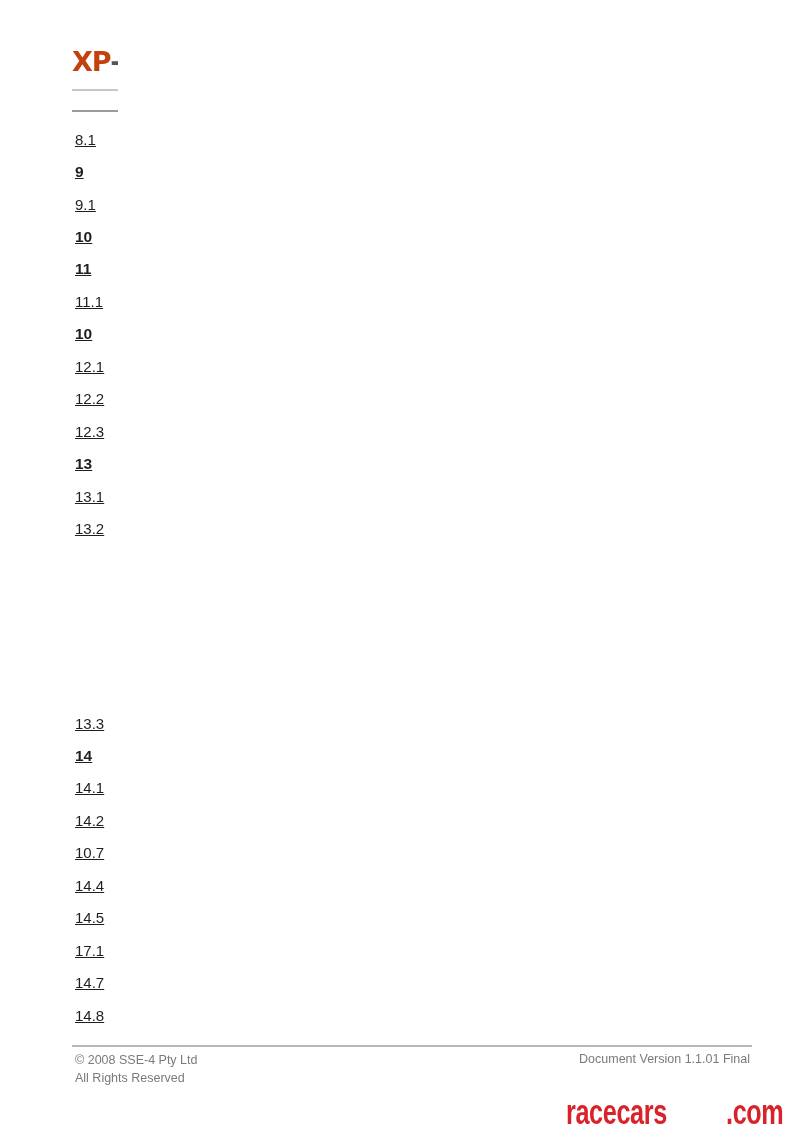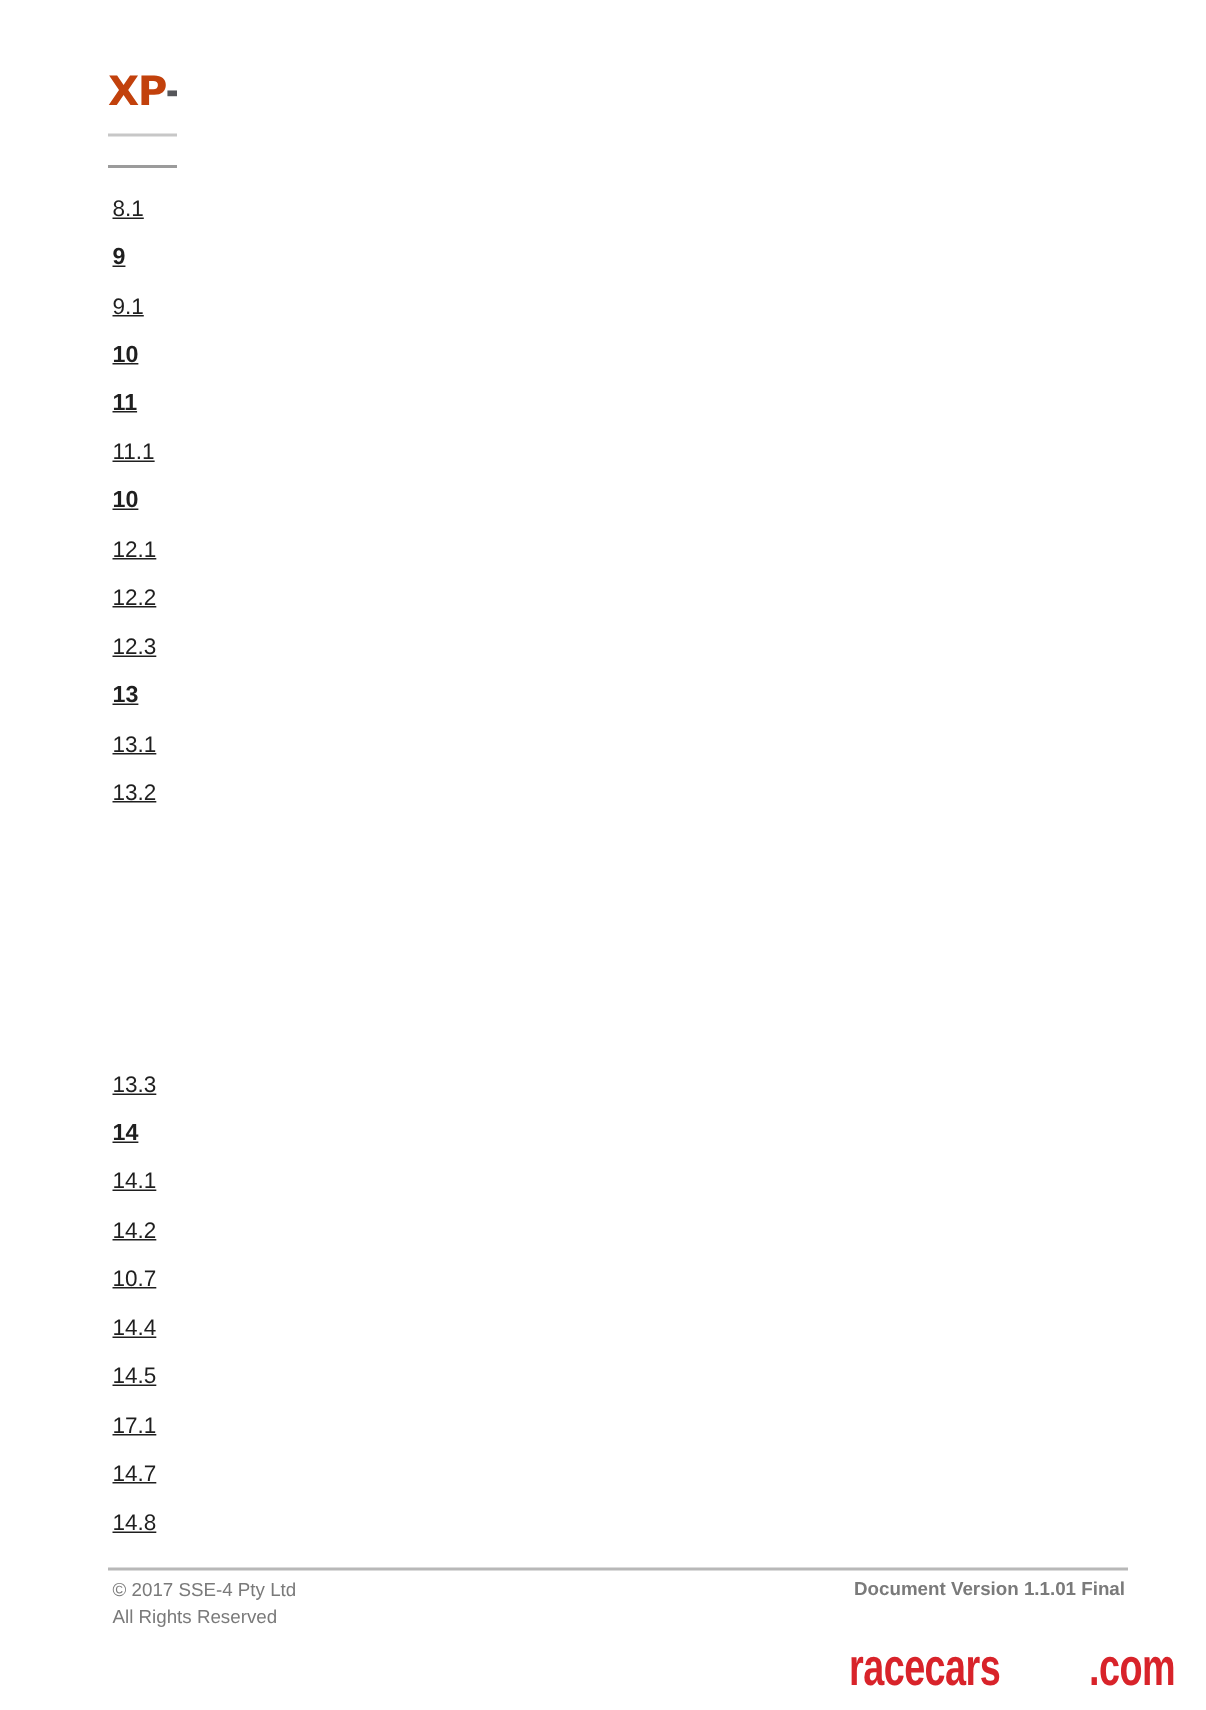--- a/index.html
+++ b/index.html
@@ -38,21 +38,21 @@
   .toc-row .num   { flex:none; width:43px;text-decoration:underline; }
   .toc-row .title { flex:1; white-space:nowrap; overflow:hidden; }
   .toc-row .page  { flex:none; text-align:right; }
   .toc-row.lvl3 { padding-left:43px; }
   .toc-row.lvl3 .num { width:47px; }
   .toc-row.chapter { font-weight:700; font-size:15.5px; }
 
   
   .footer-rule { position:absolute; left:72px; right:52px; top:1045px; height:2px; background:#b8b8b8; }
   .footer-left { position:absolute; left:75px; top:1052px; font-size:12.5px; line-height:17.5px; color:#7a7a7a; }
-  .footer-right{ position:absolute; right:54px; top:1052px; font-size:12.5px; color:#7a7a7a;font-weight:bold; }
+  .footer-right{ position:absolute; right:54px; top:1052px; font-size:12.5px; color:#7a7a7a; }
 
   
   .wm { position:absolute; top:1094px; font-size:35px; font-weight:700; letter-spacing:-0.5px;
         color:#d8232a; transform:scaleX(0.72); transform-origin:left; line-height:1;
         font-family:"Liberation Sans", sans-serif; }
   .wm-1 { left:566px; }
   .wm-2 { left:726px; }
 </style>
 </head>
 <body>
@@ -214,21 +214,21 @@
       </div>
       <div class="toc-row lvl2">
         <span class="num">14.8</span>
         <span class="title">(Optional) PFC Braking System - Front</span>
         <span class="page">9</span>
       </div>
     </div>
 
   <div class="footer-rule"></div>
   <div class="footer-left">
-    <div>© 2017 SSE-4 Pty Ltd</div>
+    <div>© 2008 SSE-4 Pty Ltd</div>
     <div>All Rights Reserved</div>
   </div>
   <div class="footer-right">Document Version 1.1.01 Final</div>
 
   <div class="wm wm-1">racecars</div>
   <div class="wm wm-2">.com</div>
 
 </div>
 
 </body></html>

